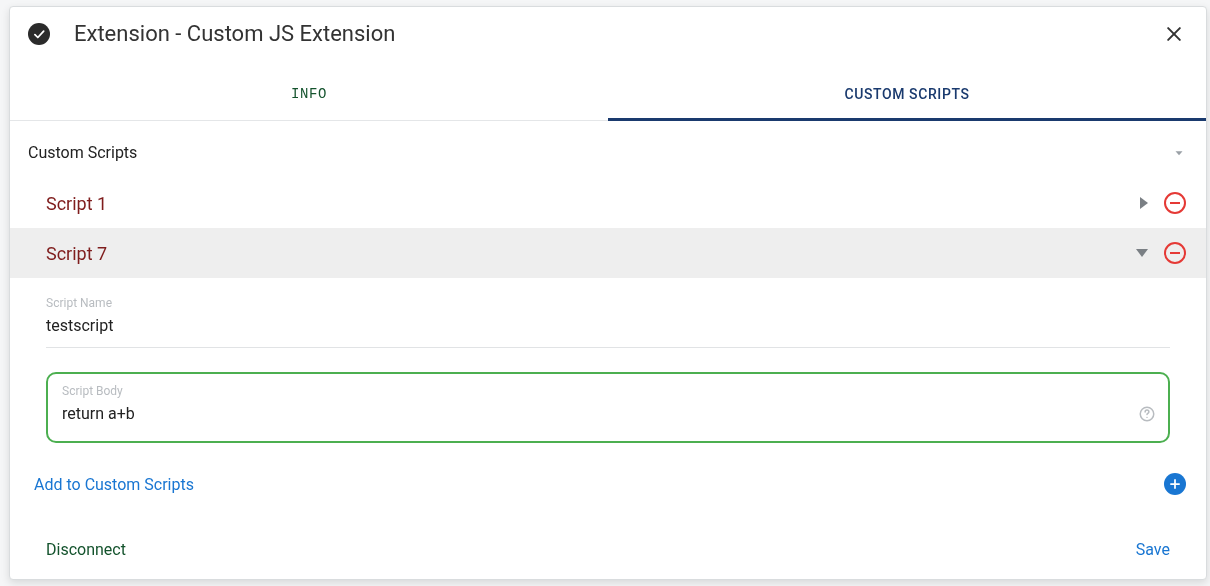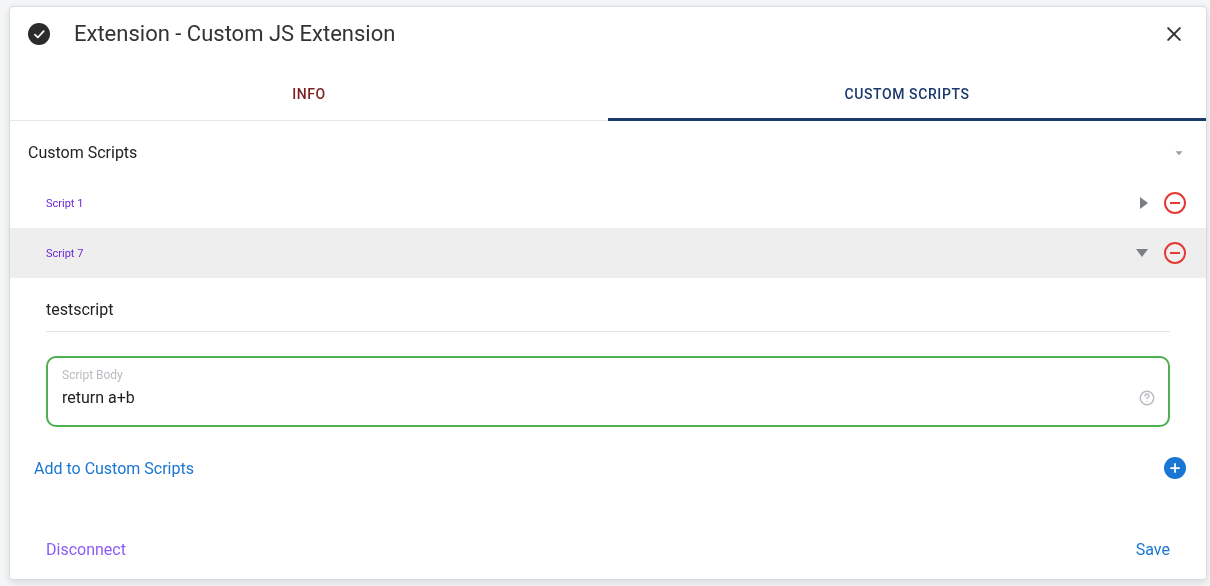--- a/index.html
+++ b/index.html
@@ -59,21 +59,21 @@
   }
   .tab {
     flex: 1 1 0;
     text-align: center;
     padding: 14px 0 16px 0;
     font-size: 14px;
     letter-spacing: 0.6px;
     font-weight: 500;
     cursor: pointer;
   }
-  .tab-inactive { color: #7f1d1d; }
+  .tab-inactive { color: #14532d; font-family: Liberation Mono, monospace; }
   .tab-active {
     color: #1a3a6e;
     border-bottom: 3px solid #1a3a6e;
     margin-bottom: -1px;
   }
 
   .content { flex: 1 1 auto; overflow: hidden; padding-top: 4px; }
 
   .section-header {
     display: flex;
@@ -85,22 +85,22 @@
   .section-header .spacer { flex: 1 1 auto; }
   .chevron {
     width: 14px; height: 14px;
     color: #9aa0a6;
   }
   .chevron svg { width: 14px; height: 14px; display:block; }
 
   .script-row {
     display: flex;
     align-items: center;
-    font-size: 11px;
-    color: #6d28d9;
+    font-size: 18px;
+    color: #7f1d1d;
   }
   .script-row .label { flex: 1 1 auto; }
   .script-row .row-icons { display:flex; align-items:center; gap:16px; }
   .script-row.expanded {
     background: #eeeeee;
     padding: 14px 20px 14px 36px;
   }
   .script-row.collapsed {
     background: #ffffff;
     padding: 14px 20px 14px 36px;
@@ -194,21 +194,21 @@
   }
   .add-icon svg { width: 14px; height: 14px; display:block; }
 
   .footer {
     display: flex;
     align-items: center;
     padding: 0 36px 20px 36px;
     margin-top: auto;
   }
   .disconnect-link {
-    color: #8b5cf6;
+    color: #14532d;
     font-size: 16px;
     cursor: pointer;
     flex: 1 1 auto;
   }
   .save-link {
     color: #1976d2;
     font-size: 16px;
     cursor: pointer;
   }
 </style>
@@ -265,20 +265,21 @@
         <span class="tri tri-down"></span>
         <span class="remove-icon">
             <span class="bar"></span>
           </span>
       </span>
     </div>
 
     <div class="script-body">
 
       <div class="field-group">
+        <label class="field-label">Script Name</label>
         <div class="field-row">
           <input class="text-input" type="text" value="testscript" style="">
         </div>
       </div>
 
       <div class="highlight-box">
         <label class="field-label">Script Body</label>
         <div class="field-row">
           <input class="text-input" type="text" value="return a+b" style="">
           <span class="help-icon">

